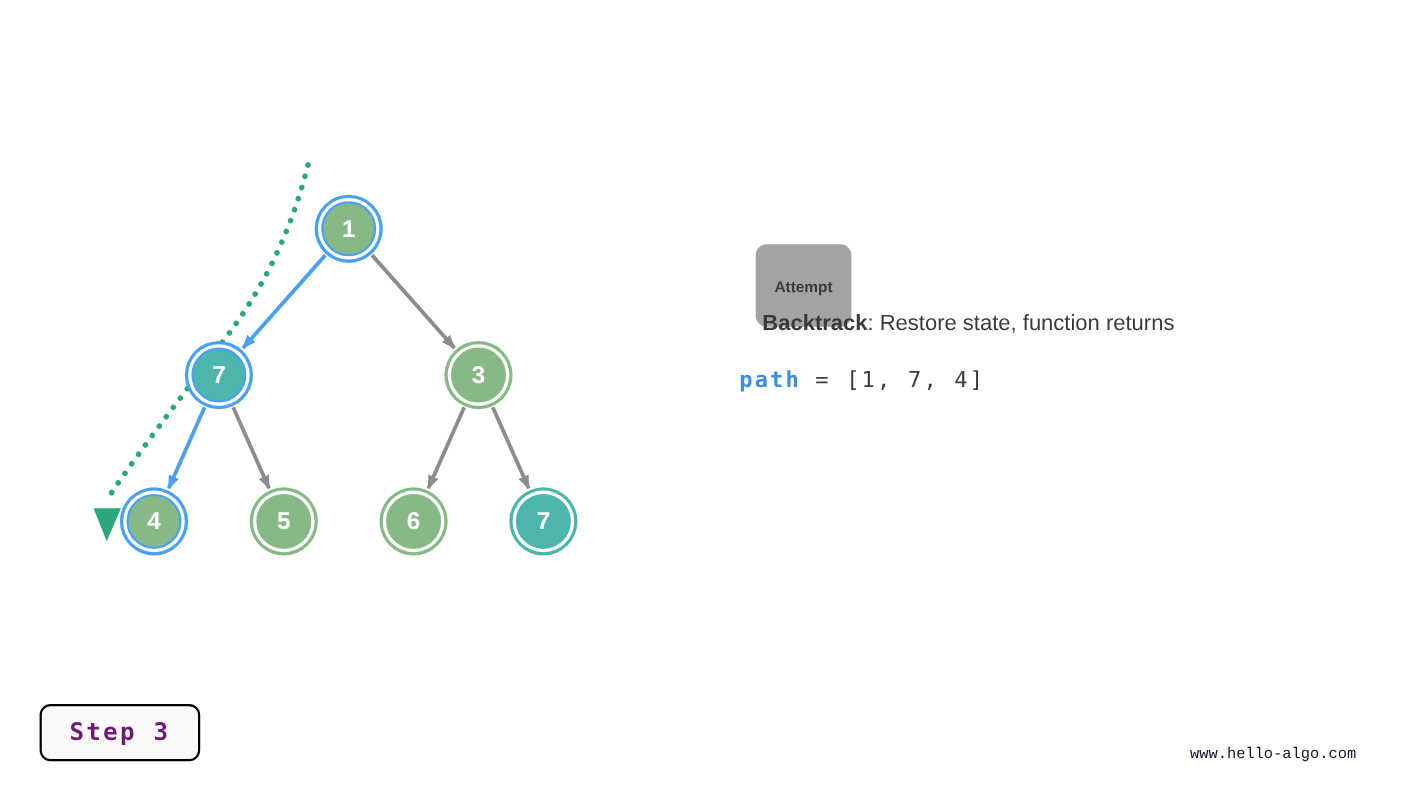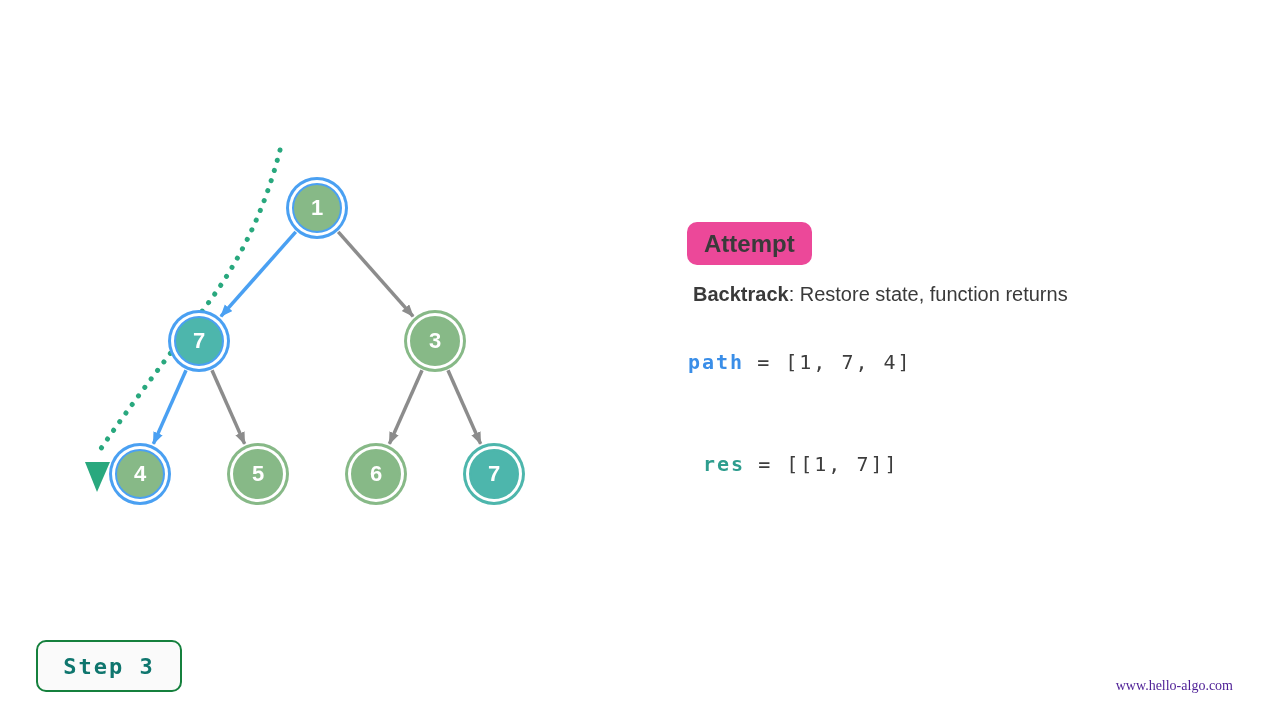--- a/index.html
+++ b/index.html
@@ -28,26 +28,26 @@
     font-weight: bold;
     user-select: none;
   }
 
   
   .attempt-box {
     position: absolute;
     left: 687px;
     top: 222px;
     height: 43px;
-    background: #ec4899;
+    background: #a3a3a3;
     border-radius: 10px;
     display: flex;
     align-items: center;
-    padding: 0 17px;
-    font-size: 24px;
+    padding: 16px 17px;
+    font-size: 14px;
     color: #3a3a3a;
     white-space: nowrap;
   }
   .panel-line {
     position: absolute;
     font-size: 20px;
     color: #3a3a3a;
     white-space: nowrap;
   }
   .bold { font-weight: bold; }
@@ -66,41 +66,41 @@
 
   
   .step-badge {
     position: absolute;
     left: 36px;
     top: 640px;
     width: 146px;
     height: 52px;
     box-sizing: border-box;
     background: #fafafa;
-    border: 2px solid #15803d;
+    border: 2px solid #000000;
     border-radius: 10px;
     display: flex;
     align-items: center;
     justify-content: center;
     font-family: "DejaVu Sans Mono", "Liberation Mono", monospace;
     font-size: 22px;
     font-weight: bold;
     letter-spacing: 2px;
-    color: #0f766e;
+    color: #701a75;
     cursor: default;
   }
 
   
   .watermark {
     position: absolute;
     right: 47px;
     top: 678px;
-    font-family: Liberation Serif, serif;
+    font-family: Liberation Mono, monospace;
     font-size: 14px;
-    color: #4c1d95;
+    color: #0f172a;
   }
 </style>
 </head>
 <body>
 
 <div class="stage">
 
   <svg id="diagram-svg" width="1280" height="720" viewBox="0 0 1280 720">
       <defs>
         <marker id="arrow-highlight_blue" markerUnits="userSpaceOnUse" markerWidth="14" markerHeight="12" refX="11.5" refY="5" orient="auto">
@@ -131,27 +131,24 @@
     </div>
 
   <div class="attempt-box">
     <span class="bold">Attempt</span>
   </div>
 
   <div class="panel-line" style="left:693px; top:283px;">
     <span class="bold">Backtrack</span><span>: Restore state, function returns</span>
   </div>
 
-  <div class="code-line" style="left:688px; top:333px;margin-top:17px;">
+  <div class="code-line" style="left:672px; top:333px;">
     <span class="code-name path-color">path</span><span class="code-value">= [1, 7, 4]</span>
   </div>
 
-  <div class="code-line" style="left:703px; top:452px;">
-    <span class="code-name res-color">res</span><span class="code-value">= [[1, 7]]</span>
-  </div>
 
   <div class="step-badge">
     <span>Step 3</span>
   </div>
 
   <div class="watermark">www.hello-algo.com</div>
 
 </div>
 
 </body></html>

